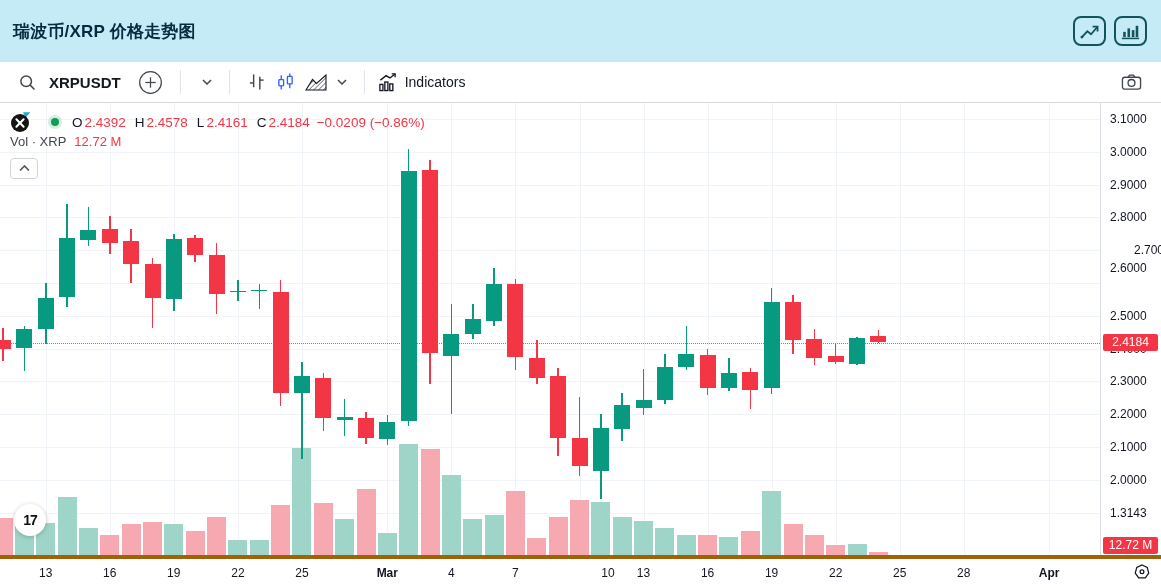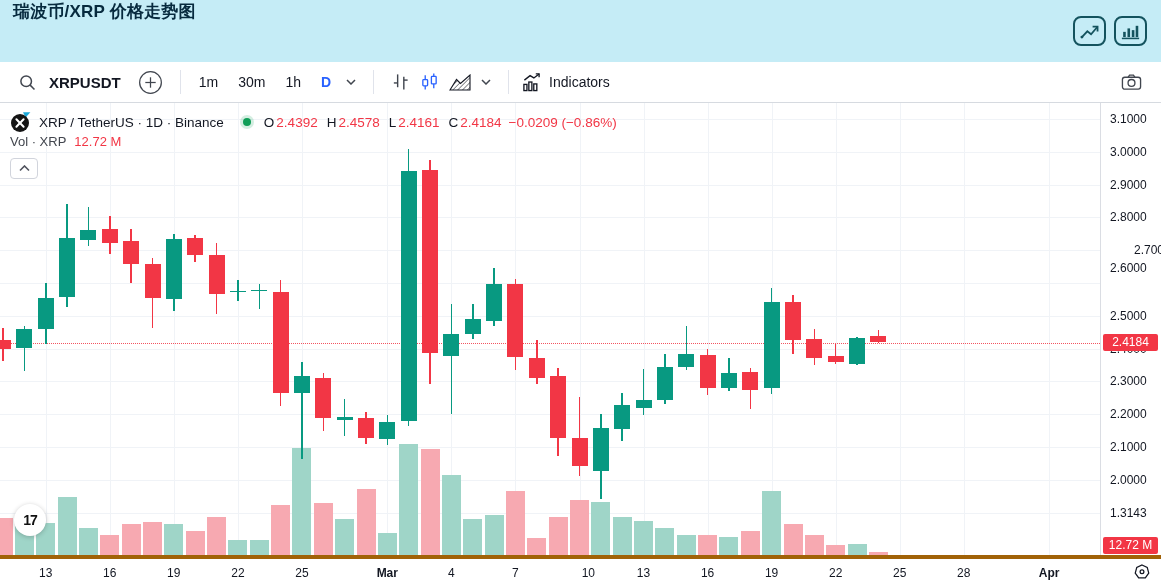--- a/index.html
+++ b/index.html
@@ -1,21 +1,21 @@
 <!DOCTYPE html>
 <html><head>
 <meta charset="utf-8">
 <style>
   html,body{margin:0;padding:0;width:1161px;height:584px;overflow:hidden;background:#fff;
     font-family:"Liberation Sans",sans-serif;-webkit-font-smoothing:antialiased;}
   #app{position:relative;width:1161px;height:584px;background:#fff;}
 
   
   .header{position:absolute;left:0;top:0;width:1161px;height:62px;background:#c5ecf6;
-    display:flex;padding-left:13px;box-sizing:border-box;}
+    display:flex;align-items:center;padding-left:13px;box-sizing:border-box;}
   .page-title{font-size:17px;font-weight:bold;color:#072a3e;letter-spacing:.2px;}
   .select{margin-left:14px;width:204px;height:30px;background:#fff;border:1px solid #2b2b2b;
     border-radius:3px;display:flex;align-items:center;justify-content:space-between;
     padding:0 10px;box-sizing:border-box;font-size:14px;color:#111;cursor:pointer;}
   .hdr-icons{position:absolute;right:14px;top:16px;display:flex;gap:8px;}
   .hdr-btn{width:33px;height:30px;border:2px solid #14535e;border-radius:8px;background:transparent;
     display:flex;align-items:center;justify-content:center;color:#14535e;cursor:pointer;padding:0;}
 
   
   .toolbar{position:absolute;left:0;top:62px;width:1161px;height:41px;background:#fff;
@@ -108,26 +108,20 @@
     </span>
     <span class="tb-sym">XRPUSDT</span>
     <button class="tb-icon plus-btn">
       <svg width="25" height="25" viewBox="0 0 26 26">
           <circle cx="13" cy="13" r="11.3" fill="none" stroke="currentColor" stroke-width="1.3"></circle>
           <line x1="13" y1="7.6" x2="13" y2="18.4" stroke="currentColor" stroke-width="1.3"></line>
           <line x1="7.6" y1="13" x2="18.4" y2="13" stroke="currentColor" stroke-width="1.3"></line>
         </svg>
     </button>
     <span class="tb-sep"></span>
-    <span id="timeframes" style="display:flex;gap:8px;align-items:center;">
-        <span class="tf">1m</span>
-        <span class="tf">30m</span>
-        <span class="tf">1h</span>
-        <span class="tf active">D</span>
-      </span>
     <span class="tb-icon" style="margin-left:4px;">
       <svg width="10" height="6" viewBox="0 0 10 6">
           <polyline points="1,1 5,5 9,1" fill="none" stroke="currentColor" stroke-width="1.5"></polyline>
         </svg>
     </span>
     <span class="tb-sep"></span>
     <button class="tb-icon">
       <svg width="19" height="20" viewBox="0 0 20 20">
           <g stroke="currentColor" stroke-width="1.5" fill="none">
             <line x1="7" y1="2" x2="7" y2="15.5"></line>
@@ -191,21 +185,20 @@
   <div class="chart" id="chart">
     <div class="legend1">
       <svg width="22" height="22" viewBox="0 0 22 22">
         <path d="M13 1.2 L20.4 1.2 L15.6 6.4 Z" fill="#1ba8d8"></path>
         <circle cx="10" cy="12" r="9" fill="#141414"></circle>
         <g stroke="#fff" stroke-width="2" stroke-linecap="round">
           <path d="M6.4 8.2 L13.6 15.8"></path>
             <path d="M13.6 8.2 L6.4 15.8"></path>
         </g>
       </svg>
-      <span>XRP / TetherUS · 1D · Binance</span>
       <span class="status-dot"></span>
       <span class="ohlc" id="ohlc">
           <span class="pair">
             <span class="lab">O</span>
             <span class="val">2.4392</span>
           </span>
           <span class="pair">
             <span class="lab">H</span>
             <span class="val">2.4578</span>
           </span>
@@ -416,21 +409,21 @@
         </svg>
     </span>
   <div class="ta-label" style="left: 45.7px;">13</div>
       <div class="ta-label" style="left: 109.8px;">16</div>
       <div class="ta-label" style="left: 173.8px;">19</div>
       <div class="ta-label" style="left: 237.9px;">22</div>
       <div class="ta-label" style="left: 301.9px;">25</div>
       <div class="ta-label bold" style="left: 387.3px;">Mar</div>
       <div class="ta-label" style="left: 451.4px;">4</div>
       <div class="ta-label" style="left: 515.4px;">7</div>
-      <div class="ta-label" style="left: 578px; text-align: right;">10</div>
+      <div class="ta-label" style="left: 608px;">10</div>
       <div class="ta-label" style="left: 643.5px;">13</div>
       <div class="ta-label" style="left: 707.6px;">16</div>
       <div class="ta-label" style="left: 771.6px;">19</div>
       <div class="ta-label" style="left: 835.7px;">22</div>
       <div class="ta-label" style="left: 899.7px;">25</div>
       <div class="ta-label" style="left: 963.8px;">28</div>
       <div class="ta-label bold" style="left: 1049.2px;">Apr</div>
     </div>
 </div>
 

